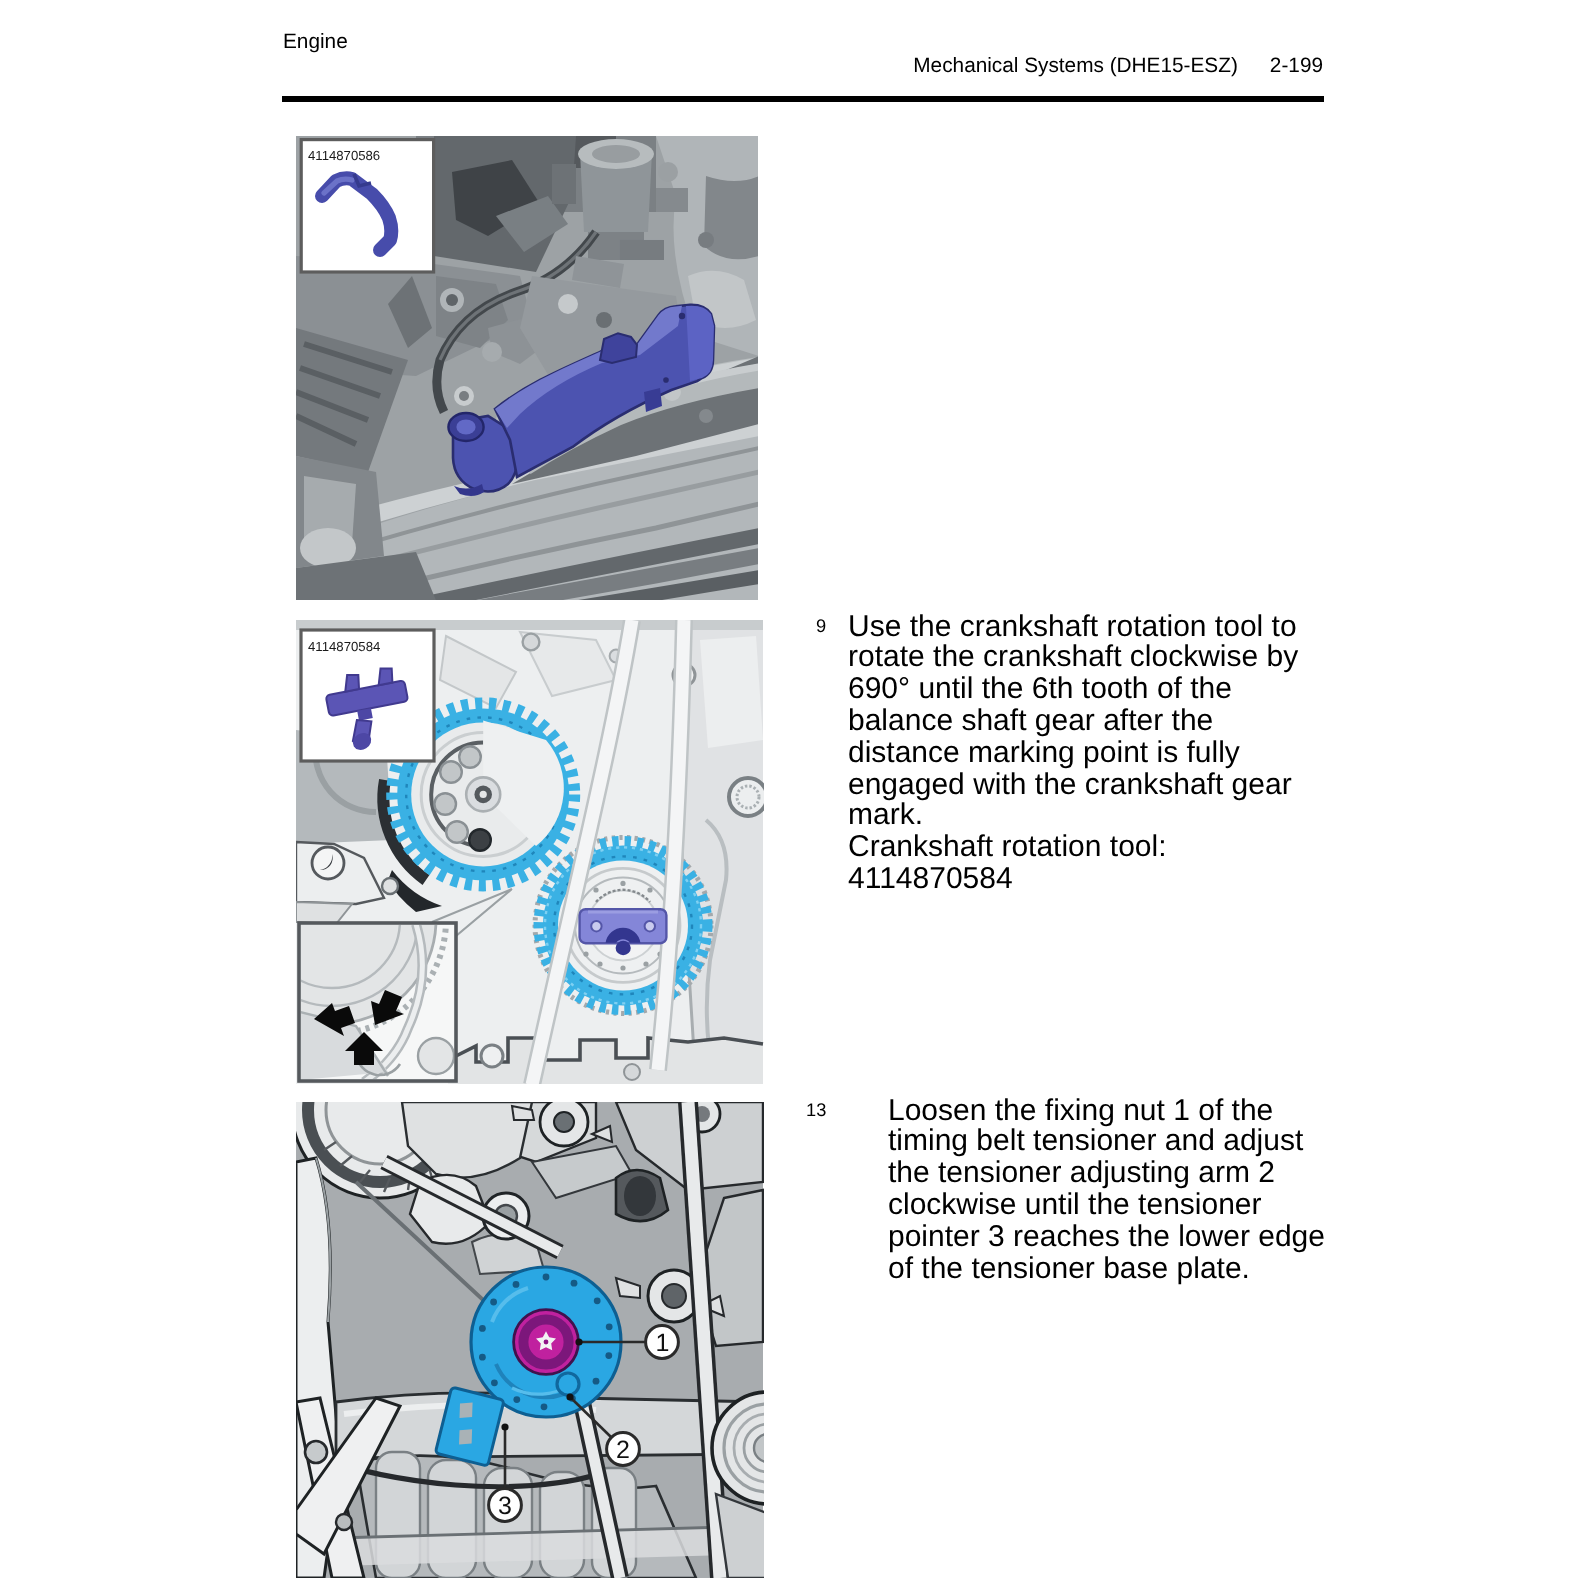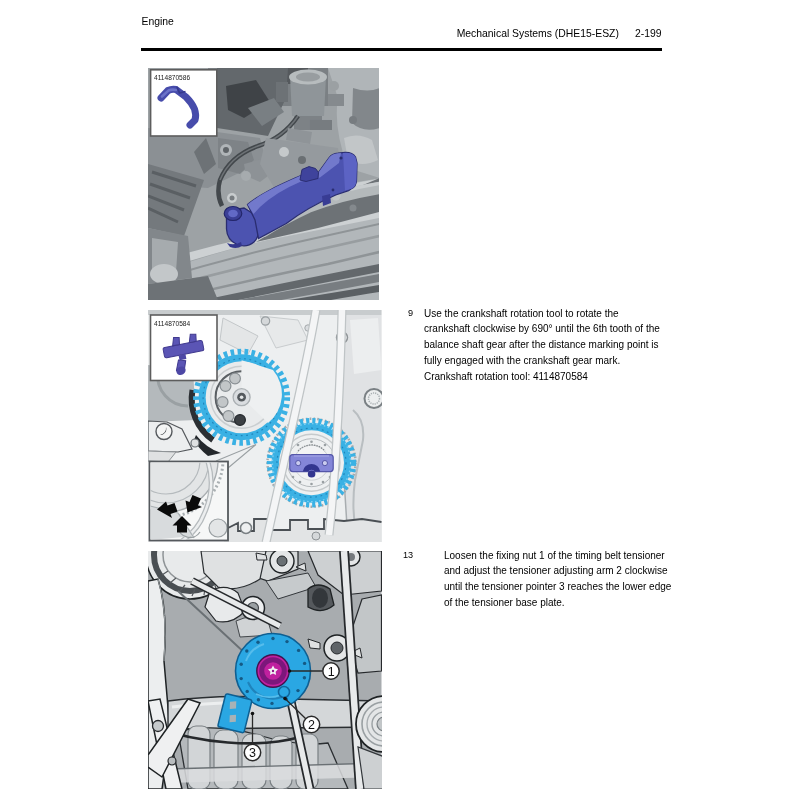--- a/index.html
+++ b/index.html
@@ -1,21 +1,21 @@
 <!DOCTYPE html>
 <html><head>
 <meta charset="utf-8">
 <style>
 html,body{margin:0;padding:0;}
 body{width:793px;height:793px;background:#fff;position:relative;overflow:hidden;
   font-family:"Liberation Sans",sans-serif;}
 .hdr{position:absolute;font-size:10.4px;color:#000;}
 .rule{position:absolute;left:140.5px;top:47.5px;width:521.5px;height:3px;background:#000;}
 .img{position:absolute;}
-.step{position:absolute;font-size:10px;line-height:15.8px;color:#000;}
+.step{position:absolute;font-size:15px;line-height:15.8px;color:#000;}
 .stepnum{position:absolute;font-size:9.15px;line-height:15.8px;color:#000;}
 </style>
 </head>
 <body>
 <div class="hdr" style="left:141.5px;top:16px;">Engine</div>
 <div class="hdr" style="left:455px;top:28px;width:206.5px;text-align:right;">Mechanical Systems (DHE15-ESZ)<span style="display:inline-block;width:16px;"></span>2-199</div>
 <div class="rule"></div>
 
 <div class="img" style="left:147.5px;top:67.8px;">
 <svg width="231.5" height="232.2" viewBox="0 0 231.5 232.2">

